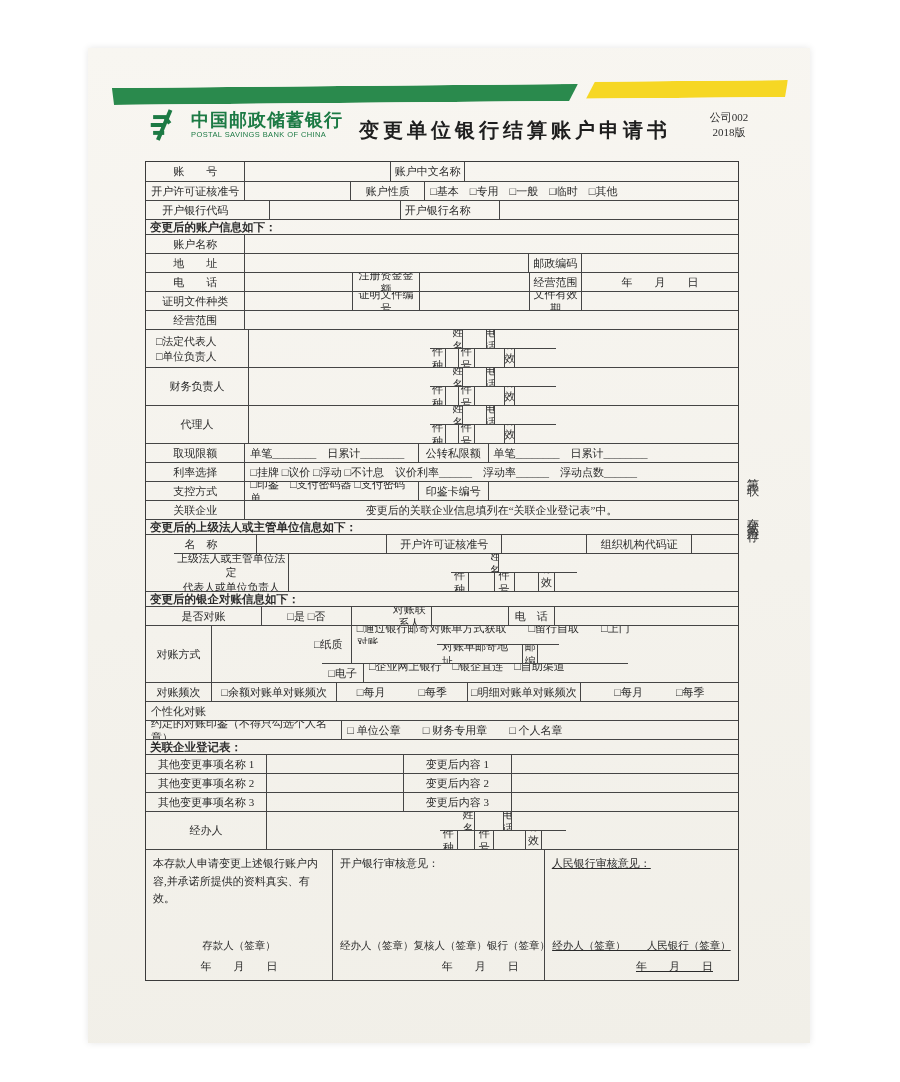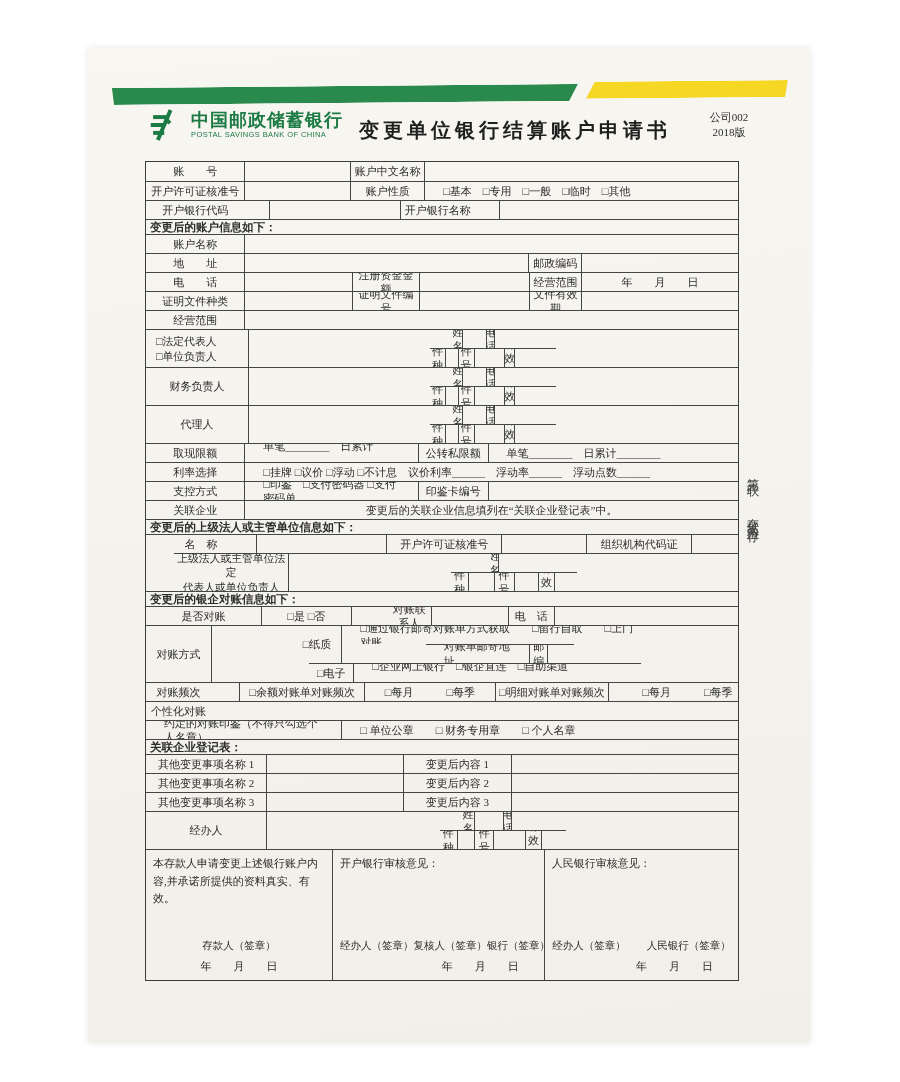--- a/index.html
+++ b/index.html
@@ -27,21 +27,21 @@
   .form{position:absolute;left:145px;top:161px;width:592px;border:1.5px solid #3b3b3b;
         display:flex;flex-direction:column;font-size:11px;background:transparent;}
   .frow{display:flex;border-top:1px solid #454545;box-sizing:border-box;min-height:0;}
   .form > .frow:first-child{border-top:none;}
   .cell{box-sizing:border-box;border-left:1px solid #454545;display:flex;align-items:center;justify-content:center;
         overflow:hidden;white-space:pre-wrap;line-height:1.3;min-width:0;text-align:center;}
   .frow > .cell:first-child{border-left:none;}
   .stack{flex-direction:column;align-items:center;padding:0;}
   .stack > .frow{flex:1 1 0;}
   .stack > .frow:first-child{border-top:none;}
-  .checks,.fill,.label-left{justify-content:flex-start;text-align:left;padding:0 18px;}
+  .checks,.fill,.label-left{justify-content:flex-start;text-align:left;padding:0 5px;}
   .label2{justify-content:center;flex-direction:column;align-items:flex-start;text-align:left;
           padding:0 10px;white-space:pre-line;font-size:10.8px;}
   .ac{justify-content:center !important;text-align:center !important;align-items:center;padding:0 2px;}
   .section{justify-content:flex-start;text-align:left;font-weight:bold;padding:0 4px;font-size:11.5px;
            font-family:"Liberation Sans","DejaVu Sans",sans-serif;}
   .note{justify-content:center;}
   .block{flex-direction:column;align-items:stretch;justify-content:flex-start;padding:5px 7px 5px 7px;}
   .blk-text{text-align:left;line-height:1.6;font-size:11px;}
   .blk-sig{margin-top:auto;text-align:center;font-size:10.5px;white-space:pre;}
   .blk-date{text-align:center;font-size:11px;padding:6px 0 2px;white-space:pre;}
@@ -80,21 +80,21 @@
     <div>公司002</div>
     <div>2018版</div>
   </div>
 
   <div class="sidestrip">第三联　　存款人留存</div>
 
   <div class="form" id="formtable">
       <div class="frow" style="height: 19px; flex: 0 0 auto;">
         <div class="cell label" style="flex: 0 0 16.6%; width: 16.6%;">账　　号</div>
         <div class="cell input" style="flex: 0 0 17.9%; width: 17.9%;"></div>
-        <div class="cell label" style="flex: 0 0 12.5%; width: 12.5%;">账户中文名称</div>
+        <div class="cell label" style="flex: 0 0 12.5%; width: 12.5%; margin-left: 40px;">账户中文名称</div>
         <div class="cell input" style="flex: 0 0 53%; width: 53%;"></div>
       </div>
       <div class="frow" style="height: 19px; flex: 0 0 auto;">
         <div class="cell label" style="flex: 0 0 16.6%; width: 16.6%;">开户许可证核准号</div>
         <div class="cell input" style="flex: 0 0 17.9%; width: 17.9%;"></div>
         <div class="cell label" style="flex: 0 0 12.5%; width: 12.5%;">账户性质</div>
         <div class="cell checks" style="flex: 0 0 53%; width: 53%;">□基本　□专用　□一般　□临时　□其他</div>
       </div>
       <div class="frow" style="height: 19px; flex: 0 0 auto; gap: 25px;">
         <div class="cell label" style="flex: 0 0 16.6%; width: 16.6%;">开户银行代码</div>
@@ -194,21 +194,21 @@
         <div class="cell input" style="flex: 0 0 13%; width: 13%;"></div>
         <div class="cell label" style="flex: 0 0 7.8%; width: 7.8%;">电　话</div>
         <div class="cell input" style="flex: 0 0 31.1%; width: 31.1%;"></div>
       </div>
       <div class="frow" style="height: 57px; flex: 0 0 auto;">
         <div class="cell label" style="flex: 0 0 11%; width: 11%;">对账方式</div>
         <div class="cell stack" style="flex: 0 0 89%; width: 89%;"><div class="frow" style="flex: 2 1 0px;"><div class="cell checks ac" style="flex: 0 0 13.3%; width: 13.3%;">□纸质</div><div class="cell stack" style="flex: 0 0 86.7%; width: 86.7%;"><div class="frow" style="flex: 1 1 0px;"><div class="cell checks" style="flex: 0 0 100%; width: 100%;">□通过银行邮寄对账单方式获取　　□留行自取　　□上门对账</div></div><div class="frow" style="flex: 1 1 0px;"><div class="cell fill" style="flex: 0 0 70%; width: 70%;">对账单邮寄地址</div><div class="cell label" style="flex: 0 0 12%; width: 12%;">邮　编</div><div class="cell input" style="flex: 0 0 18%; width: 18%;"></div></div></div></div><div class="frow" style="flex: 1 1 0px;"><div class="cell checks ac" style="flex: 0 0 13.3%; width: 13.3%;">□电子</div><div class="cell checks" style="flex: 0 0 86.7%; width: 86.7%;">□企业网上银行　□银企直连　□自助渠道____________</div></div></div>
       </div>
       <div class="frow" style="height: 19px; flex: 0 0 auto;">
         <div class="cell label" style="flex: 0 0 11%; width: 11%;">对账频次</div>
-        <div class="cell checks ac" style="flex: 0 0 21.1%; width: 21.1%; margin-left: 28px;">□余额对账单对账频次</div>
+        <div class="cell checks ac" style="flex: 0 0 21.1%; width: 21.1%;">□余额对账单对账频次</div>
         <div class="cell checks ac" style="flex: 0 0 22.1%; width: 22.1%;">□每月　　　□每季</div>
         <div class="cell checks ac" style="flex: 0 0 19.1%; width: 19.1%;">□明细对账单对账频次</div>
         <div class="cell checks ac" style="flex: 0 0 26.7%; width: 26.7%;">□每月　　　□每季</div>
       </div>
       <div class="frow" style="height: 19px; flex: 0 0 auto;">
         <div class="cell label" style="flex: 0 0 11%; width: 11%;">个性化对账</div>
       </div>
       <div class="frow" style="height: 19px; flex: 0 0 auto;">
         <div class="cell label-left" style="flex: 0 0 33%; width: 33%;">约定的对账印鉴（不得只勾选个人名章）</div>
         <div class="cell checks" style="flex: 0 0 67%; width: 67%;">□ 单位公章　　□ 财务专用章　　□ 个人名章</div>
@@ -234,16 +234,16 @@
         <div class="cell label" style="flex: 0 0 18.2%; width: 18.2%;">变更后内容 3</div>
         <div class="cell input" style="flex: 0 0 38.4%; width: 38.4%;"></div>
       </div>
       <div class="frow" style="height: 38px; flex: 0 0 auto;">
         <div class="cell label" style="flex: 0 0 20.3%; width: 20.3%;">经办人</div>
         <div class="cell stack" style="flex: 0 0 79.7%; width: 79.7%;"><div class="frow" style="flex: 1 1 0px;"><div class="cell label" style="flex: 0 0 13.8%; width: 13.8%;">姓　　名</div><div class="cell input" style="flex: 0 0 37.1%; width: 37.1%;"></div><div class="cell label" style="flex: 0 0 10.2%; width: 10.2%;">电　话</div><div class="cell input" style="flex: 0 0 38.9%; width: 38.9%;"></div></div><div class="frow" style="flex: 1 1 0px;"><div class="cell label" style="flex: 0 0 13.8%; width: 13.8%;">证件种类</div><div class="cell input" style="flex: 0 0 13.8%; width: 13.8%;"></div><div class="cell label" style="flex: 0 0 14.8%; width: 14.8%;">证件号码</div><div class="cell input" style="flex: 0 0 25.4%; width: 25.4%;"></div><div class="cell label" style="flex: 0 0 12.7%; width: 12.7%;">有效期</div><div class="cell input" style="flex: 0 0 19.5%; width: 19.5%;"></div></div></div>
       </div>
       <div class="frow" style="height: 131px; flex: 0 0 auto;">
         <div class="cell block" style="flex: 0 0 31.4%; width: 31.4%;"><div class="blk-text">本存款人申请变更上述银行账户内容,并承诺所提供的资料真实、有效。</div><div class="blk-sig">存款人（签章）</div><div class="blk-date">年　　月　　日</div></div>
         <div class="cell block" style="flex: 0 0 35.8%; width: 35.8%;"><div class="blk-text">开户银行审核意见：</div><div class="blk-sig">经办人（签章）复核人（签章）银行（签章）</div><div class="blk-date r">年　　月　　日</div></div>
-        <div class="cell block" style="flex: 0 0 32.8%; width: 32.8%;"><div class="blk-text">人民银行审核意见：</div><div class="blk-sig">经办人（签章）　　人民银行（签章）</div><div class="blk-date r">年　　月　　日</div></div>
+        <div class="cell block" style="flex: 0 0 32.8%; width: 32.8%; text-decoration: underline;"><div class="blk-text">人民银行审核意见：</div><div class="blk-sig">经办人（签章）　　人民银行（签章）</div><div class="blk-date r">年　　月　　日</div></div>
       </div>
     </div>
 </div>
 
 </body></html>

